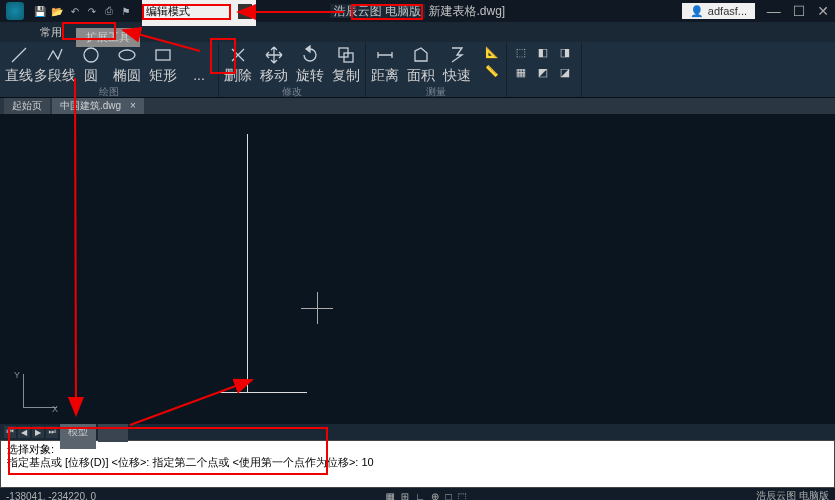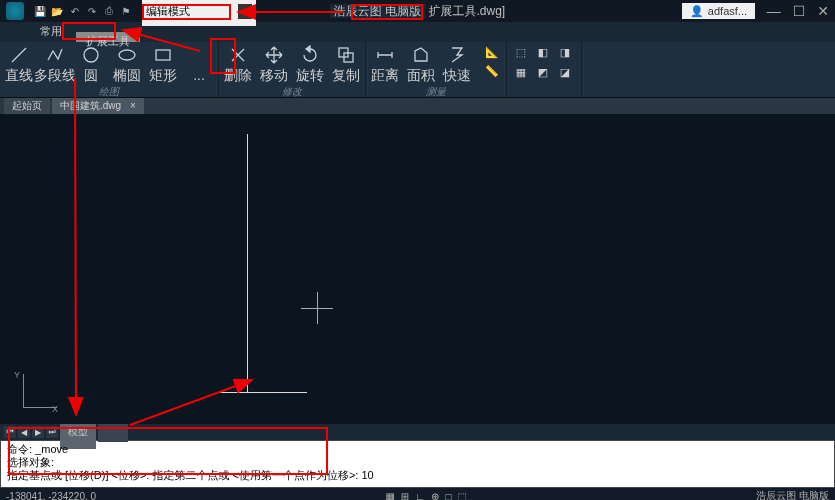--- a/index.html
+++ b/index.html
@@ -5,30 +5,30 @@
 * { margin: 0; padding: 0; box-sizing: border-box; }
 body { width: 835px; height: 500px; background: #1a2836; font-family: "Microsoft YaHei", sans-serif; font-size: 11px; color: #d0d0d0; overflow: hidden; position: relative; }
 .titlebar { height: 22px; background: #0f1823; display: flex; align-items: center; padding: 0 6px; position: relative; }
 .logo { width: 18px; height: 18px; background: radial-gradient(circle, #1489a8, #0d5d72); border-radius: 3px; margin-right: 10px; }
 .ti-icon { width: 14px; height: 14px; margin-right: 3px; display: inline-flex; align-items: center; justify-content: center; font-size: 10px; color: #a8b0b8; }
 .mode-box { background: #f0f0f0; color: #000; padding: 15px 4px; font-size: 11px; margin-left: 6px; height: 15px; display: flex; align-items: center; }
 .mode-arrow { background: #333; width: 14px; height: 15px; margin-left: 48px; }
 .title-text { position: absolute; left: 50%; transform: translateX(-50%); color: #c0c0c0; font-size: 12px; }
 .title-user { position: absolute; right: 80px; background: #f0f0f0; color: #333; padding: 0 8px; height: 16px; display: flex; align-items: center; gap: 4px; font-size: 11px; }
 .win-btns { position: absolute; right: 6px; display: flex; gap: 12px; color: #aaa; font-size: 14px; }
-.tabbar { height: 20px; background: #1a2836; display: flex; padding-left: 30px; gap: 4px; }
+.tabbar { height: 20px; background: #1a2836; display: flex; align-items: center; padding-left: 30px; gap: 4px; }
 .tab { padding: 2px 10px; font-size: 11px; color: #d0d0d0; position: relative; }
 .tab.sel { background: #8a8a8a; margin-top: 10px; }
 .ribbon { height: 56px; background: #1e2f40; display: flex; border-bottom: 1px solid #0a0f16; }
 .group { display: flex; flex-direction: column; align-items: center; padding: 2px 6px; border-right: 1px solid #15202b; }
 .tools-row { display: flex; gap: 10px; align-items: flex-start; height: 42px; }
 .tool { display: flex; flex-direction: column; align-items: center; gap: 1px; width: 26px; }
 .tool-icon { width: 22px; height: 22px; display: flex; align-items: center; justify-content: center; }
 .tool-label { font-size: 14px; color: #d0d0d0; white-space: nowrap; }
-.group-label { font-size: 10px; color: #7a8590; font-style: italic; }
+.group-label { font-size: 10px; color: #7a8590; }
 .mini-grid { display: grid; grid-template-columns: repeat(3, 18px); gap: 4px; }
 .mini { width: 16px; height: 16px; display: flex; align-items: center; justify-content: center; font-size: 11px; }
 .doctabs { height: 16px; background: #2a3642; display: flex; align-items: center; padding-left: 4px; gap: 2px; font-size: 10px; }
 .doctab { background: #3a4652; padding: 1px 8px; position: relative; }
 .canvas { position: relative; height: 310px; background: #0a1520; }
 .ucs { position: absolute; left: 14px; bottom: 10px; width: 40px; height: 40px; }
 .ucs-y { position: absolute; left: 9px; bottom: 6px; width: 1px; height: 34px; background: #828c94; }
 .ucs-x { position: absolute; left: 9px; bottom: 6px; width: 34px; height: 1px; background: #828c94; }
 .crosshair-v { position: absolute; left: 317px; top: 178px; width: 1px; height: 32px; background: #aaa; }
 .crosshair-h { position: absolute; left: 301px; top: 194px; width: 32px; height: 1px; background: #aaa; }
@@ -54,21 +54,21 @@
   <span class="ti-icon">↶</span>
   <span class="ti-icon">↷</span>
   <span class="ti-icon">⎙</span>
   <span class="ti-icon">⚑</span>
   <div class="mode-box">
     <span>编辑模式</span>
     <span class="mode-arrow"></span>
   </div>
   <div class="title-text">
     <span style="background:#1a2836;padding:0 4px;">浩辰云图 电脑版</span>
-    <span>扩展工具.dwg]</span>
+    <span>新建表格.dwg]</span>
   </div>
   <div class="title-user">
     <span>👤</span>
     <span>adfasf...</span>
   </div>
   <div class="win-btns">
     <span>—</span>
     <span>☐</span>
     <span>✕</span>
   </div>
@@ -237,21 +237,20 @@
 <div class="modeltabs">
   <span class="mt-btn">⏮</span>
   <span class="mt-btn">◀</span>
   <span class="mt-btn">▶</span>
   <span class="mt-btn">⏭</span>
   <span class="mt-tab">模型</span>
   <span class="mt-tab" style="background:#3a4450;width:30px"></span>
 </div>
 
 <div class="cmdwin">
-  <div>命令: _move</div>
   <div>选择对象:</div>
   <div>指定基点或 [位移(D)] &lt;位移&gt;:   指定第二个点或 &lt;使用第一个点作为位移&gt;: 10</div>
 </div>
 
 <div class="statusbar">
   <span>-138041, -234220, 0</span>
   <div class="sb-icons">
     <span>▦</span>
     <span>⊞</span>
     <span>∟</span>

